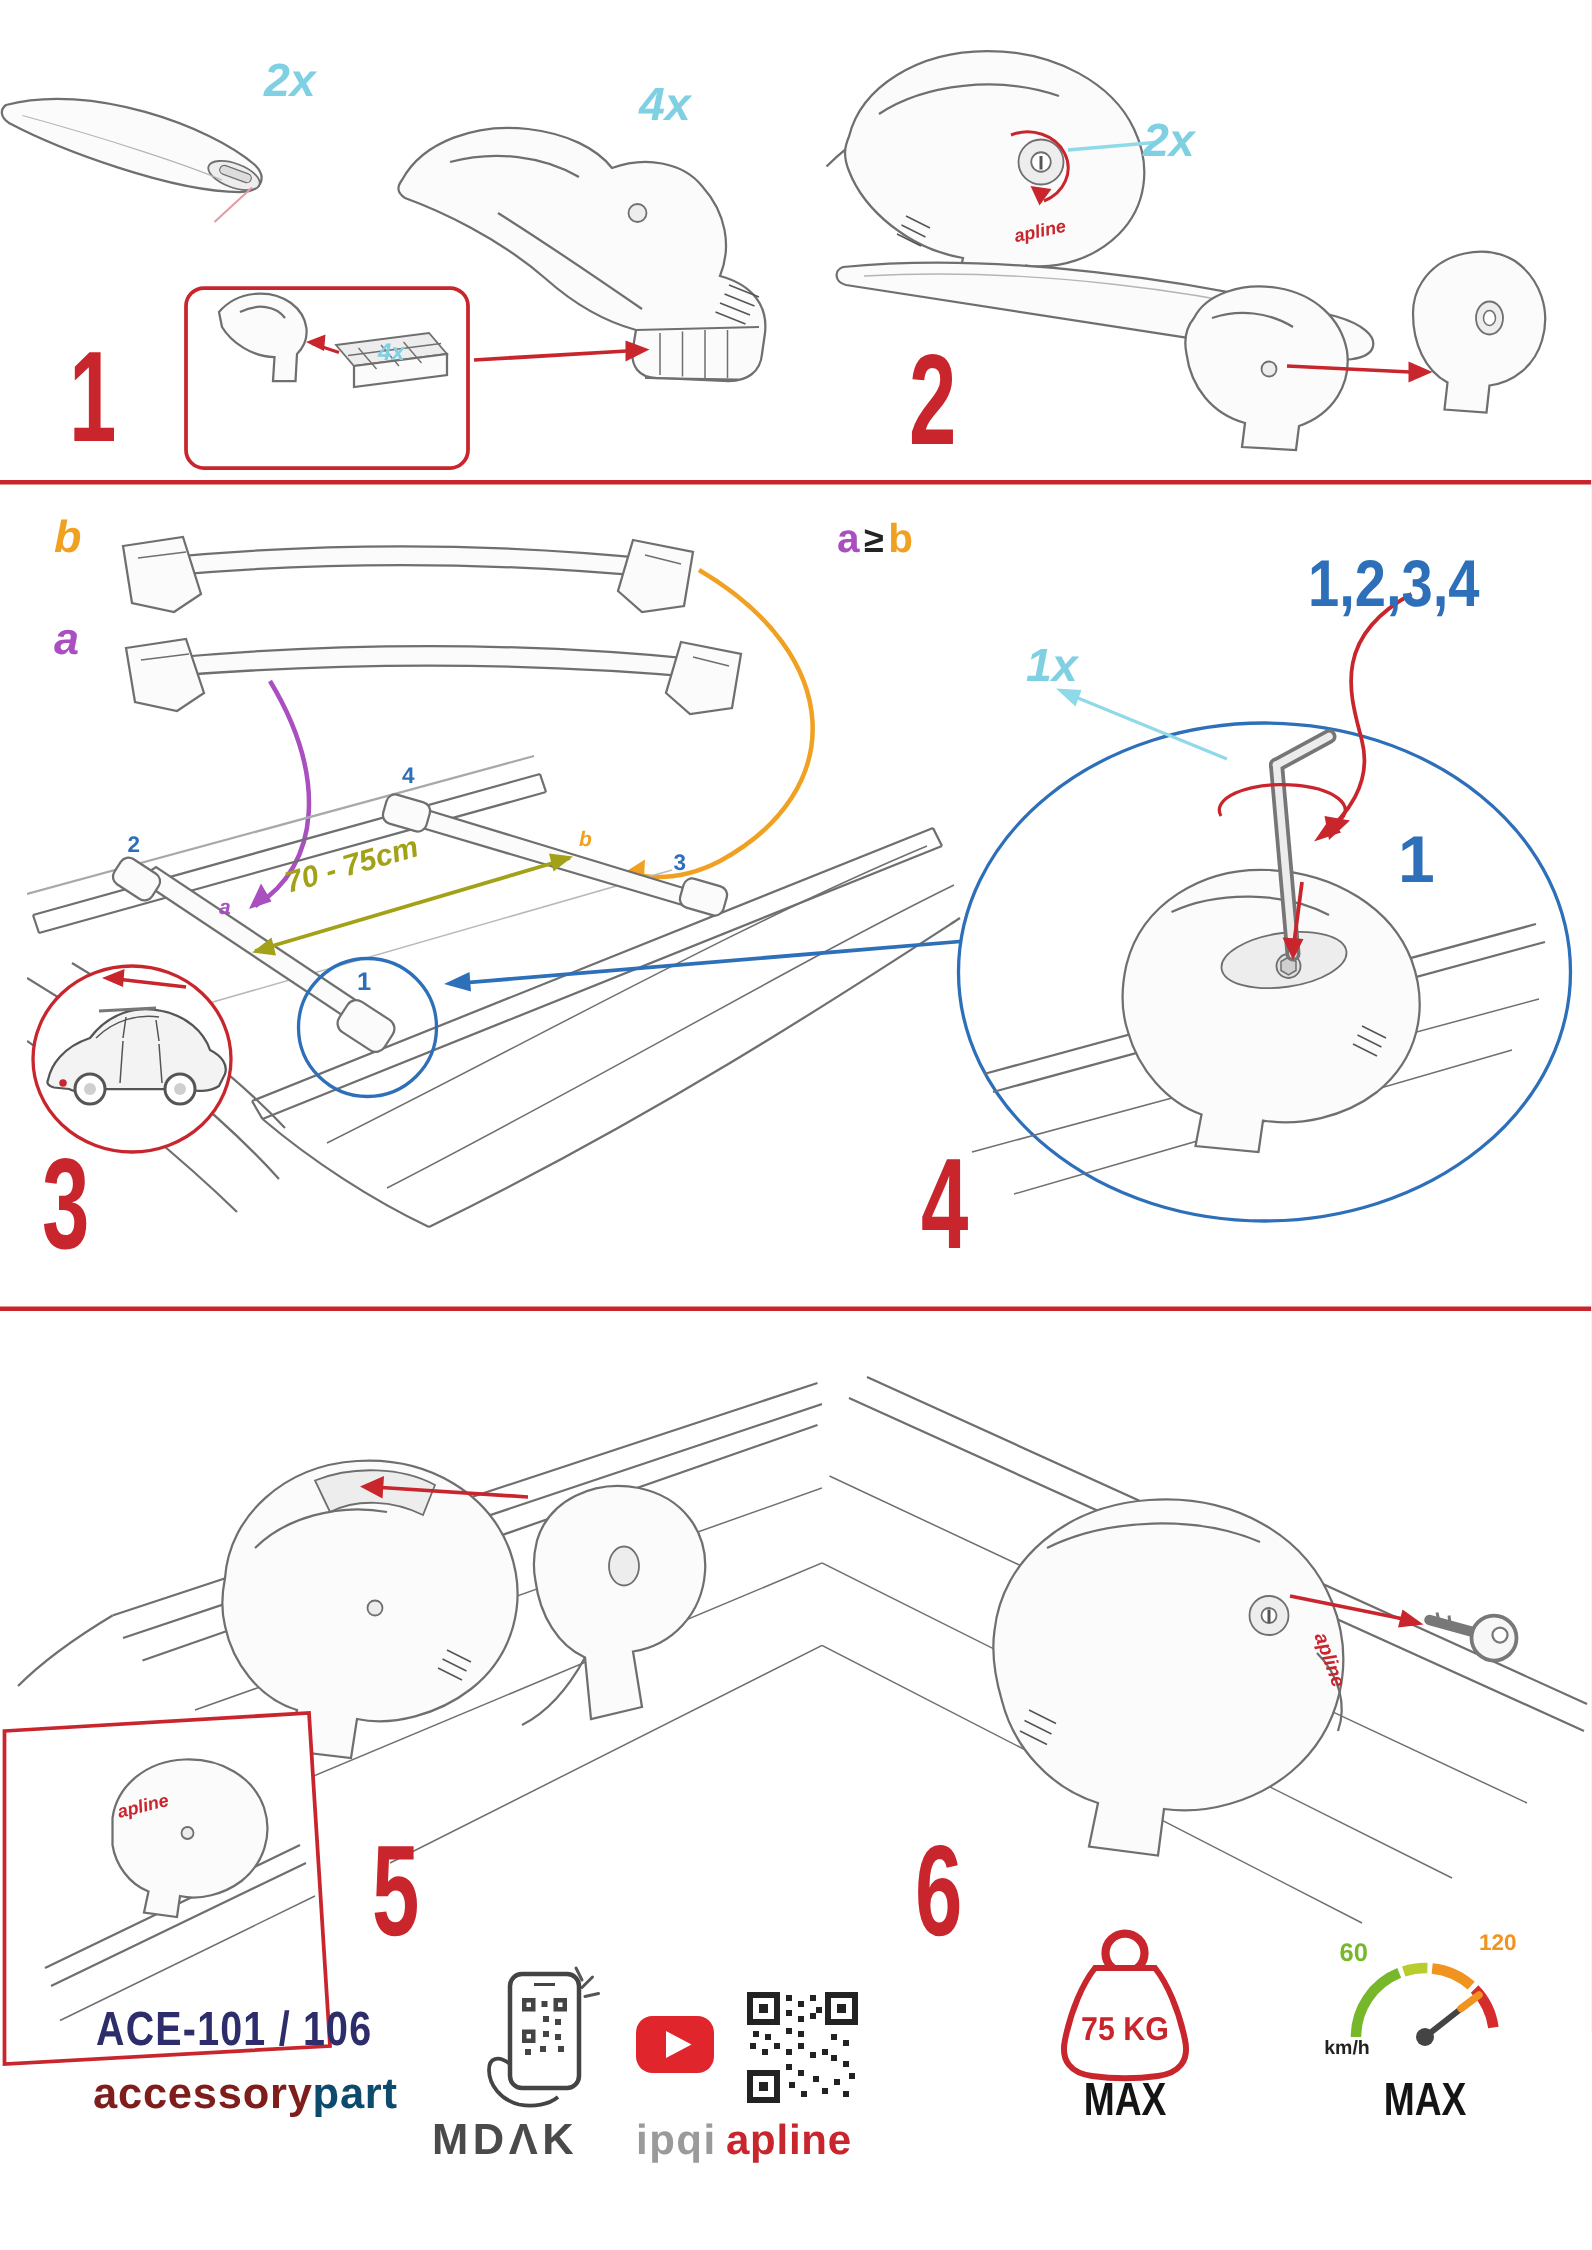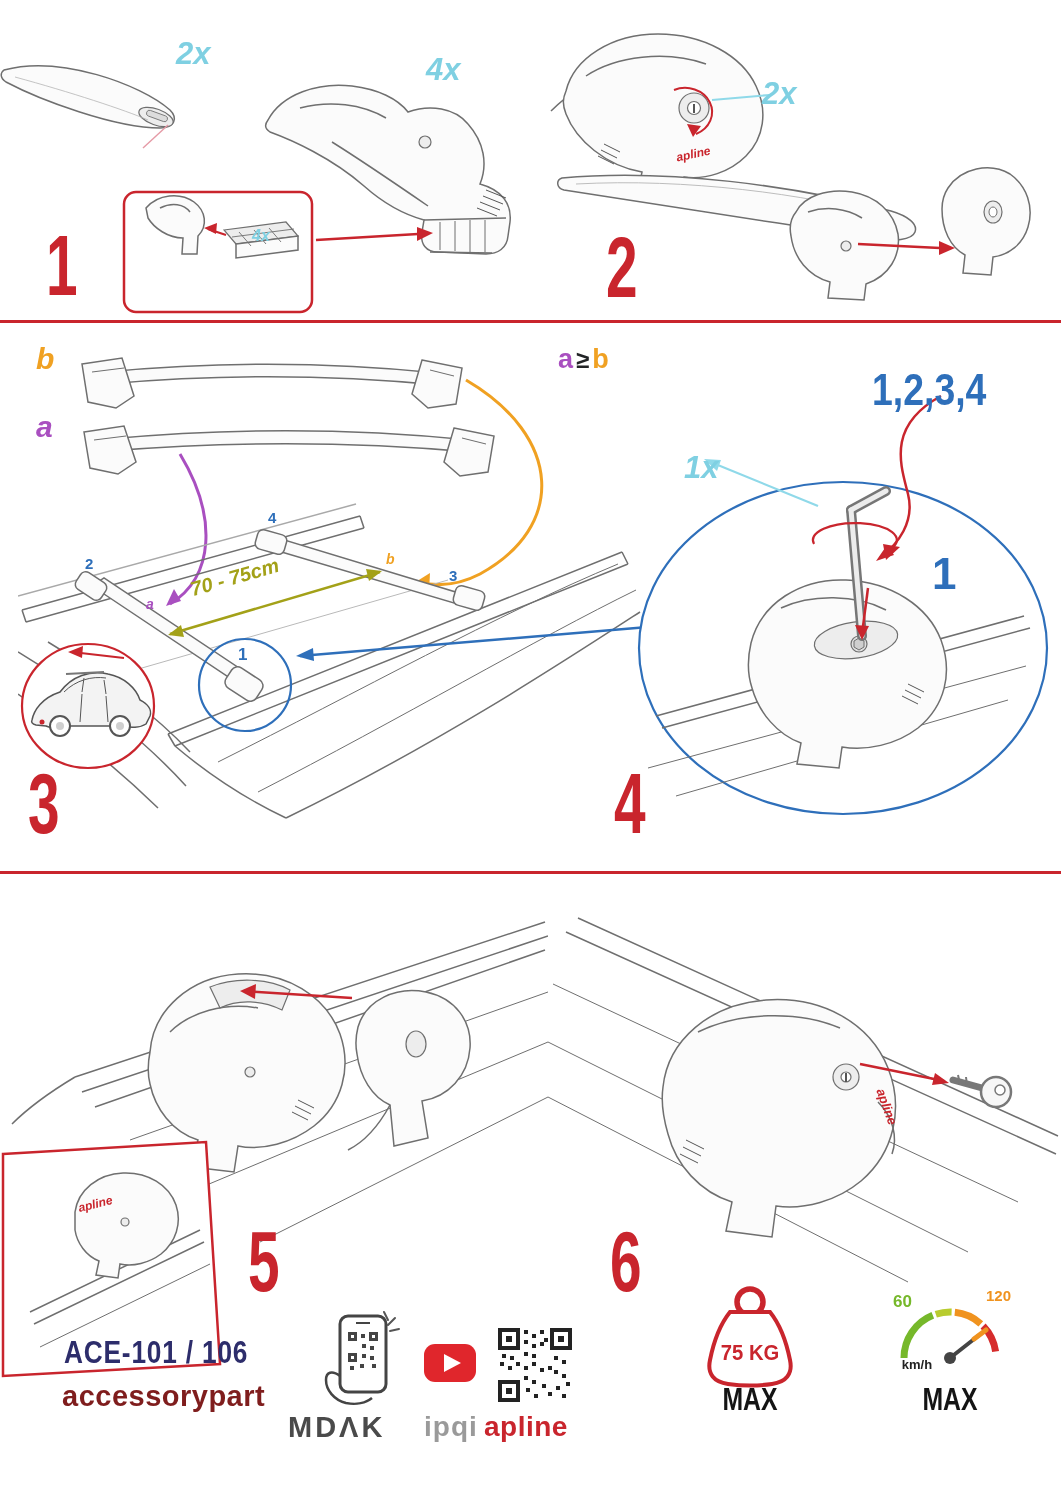--- a/index.html
+++ b/index.html
@@ -24,21 +24,21 @@
   .rule-sign{color:#222426;font-size:24px;font-weight:700;}
   .order-label{position:absolute;color:#2e6fba;font-size:44px;font-weight:700;line-height:1;
                transform:scaleX(.85);transform-origin:left top;}
   .first-label{position:absolute;color:#2e6fba;font-size:44px;font-weight:700;line-height:1;}
   .apline-tag{position:absolute;color:#c9252d;font-size:12px;font-weight:700;font-style:italic;line-height:1;}
   .divider{position:absolute;left:0;width:1061px;height:3px;background:#c9252d;}
   
   .model{position:absolute;color:#2d2d6b;font-size:32px;font-weight:700;letter-spacing:1px;
          transform:scaleX(.82);transform-origin:left top;line-height:1;}
   .brandline{position:absolute;font-size:29px;font-weight:600;letter-spacing:.5px;line-height:1;}
-  .brand-gray{color:#7f1d1d;} .brand-red{color:#7f1d1d;}
+  .brand-gray{color:#7f1d1d;} .brand-red{color:#0c4a6e;}
   .partner{position:absolute;line-height:1;text-align:right;}
   .mdak{color:#4a4a4a;font-size:29px;font-weight:700;letter-spacing:3px;}
   .ipqi{color:#9a9a9a;font-size:28px;font-weight:600;letter-spacing:1px;}
   .apline-foot{color:#c9252d;font-size:28px;font-weight:700;letter-spacing:.5px;}
   .weight-value{position:absolute;left:692px;width:116px;top:1342px;text-align:center;
                 color:#c9252d;font-size:22px;font-weight:700;transform:scaleX(.92);transform-origin:center top;line-height:1;}
   .max-label{position:absolute;text-align:center;color:#141414;font-size:31px;font-weight:700;
              transform:scaleX(.8);transform-origin:center top;line-height:1;}
   .speed-low{position:absolute;color:#76b82a;font-size:17px;font-weight:700;line-height:1;}
   .speed-high{position:absolute;color:#f0931f;font-size:15px;font-weight:700;line-height:1;}
@@ -252,21 +252,21 @@
   <span class="roof-mark mark-a" style="left:146px;top:597px">a</span>
   <span class="distance-label" style="left:188px;top:580px">70 - 75cm</span>
 
   <span class="step-num" style="left:614px;top:764px">4</span>
   <div class="rule-row" style="left:558px;top:346px">
     <span class="mark-a">a</span>
     <span class="rule-sign">≥</span>
     <span class="mark-b">b</span>
   </div>
   <span class="order-label" style="left:872px;top:368px">1,2,3,4</span>
-  <span class="qty" style="left:684px;top:452px">1x</span>
+  <span class="qty" style="left:684px;top:428px">1x</span>
   <span class="first-label" style="left:932px;top:552px">1</span>
 
   <div class="divider" style="top:871px"></div>
 
   <svg class="abs" style="left:0;top:892px" width="548" height="500" viewBox="0 0 548 500">
     <g>
       <path class="ln" d="M545,30 L75,185 M548,44 L82,200 M545,58 L95,215"></path>
       <path class="ln" d="M75,185 C50,200 28,216 12,232"></path>
       <path class="ln" style="stroke-width:1" d="M548,100 L130,248 M548,150 L190,300 M548,205 L260,350"></path>
     </g>
@@ -420,16 +420,16 @@
     <path d="M24,78 A46,46 0 0 1 52.8,35.3" stroke="#76b82a" stroke-width="7" fill="none"></path>
     <path d="M55.8,34.3 A46,46 0 0 1 71.6,32" stroke="#b8cc2e" stroke-width="7" fill="none"></path>
     <path d="M74.8,32.3 A46,46 0 0 1 100.8,43.8" stroke="#f0931f" stroke-width="7" fill="none"></path>
     <path d="M103.1,46 A46,46 0 0 1 115.6,71.6" stroke="#d62c2c" stroke-width="7" fill="none"></path>
     <path d="M70,78 L98,56" stroke="#444" stroke-width="4" stroke-linecap="round" fill="none"></path>
     <path d="M94,59 L106,50" stroke="#f0931f" stroke-width="5" stroke-linecap="round" fill="none"></path>
     <circle cx="70" cy="78" r="6" fill="#444"></circle>
   </svg>
   <span class="speed-low" style="left:893px;top:1293px">60</span>
   <span class="speed-high" style="left:986px;top:1288px">120</span>
-  <span class="speed-unit" style="left:847px;width:140px;top:1358px">km/h</span>
+  <span class="speed-unit" style="left:828px;width:140px;top:1358px">km/h</span>
   <span class="max-label" style="left:880px;width:140px;top:1384px">MAX</span>
 
 </div>
 
 </body></html>

